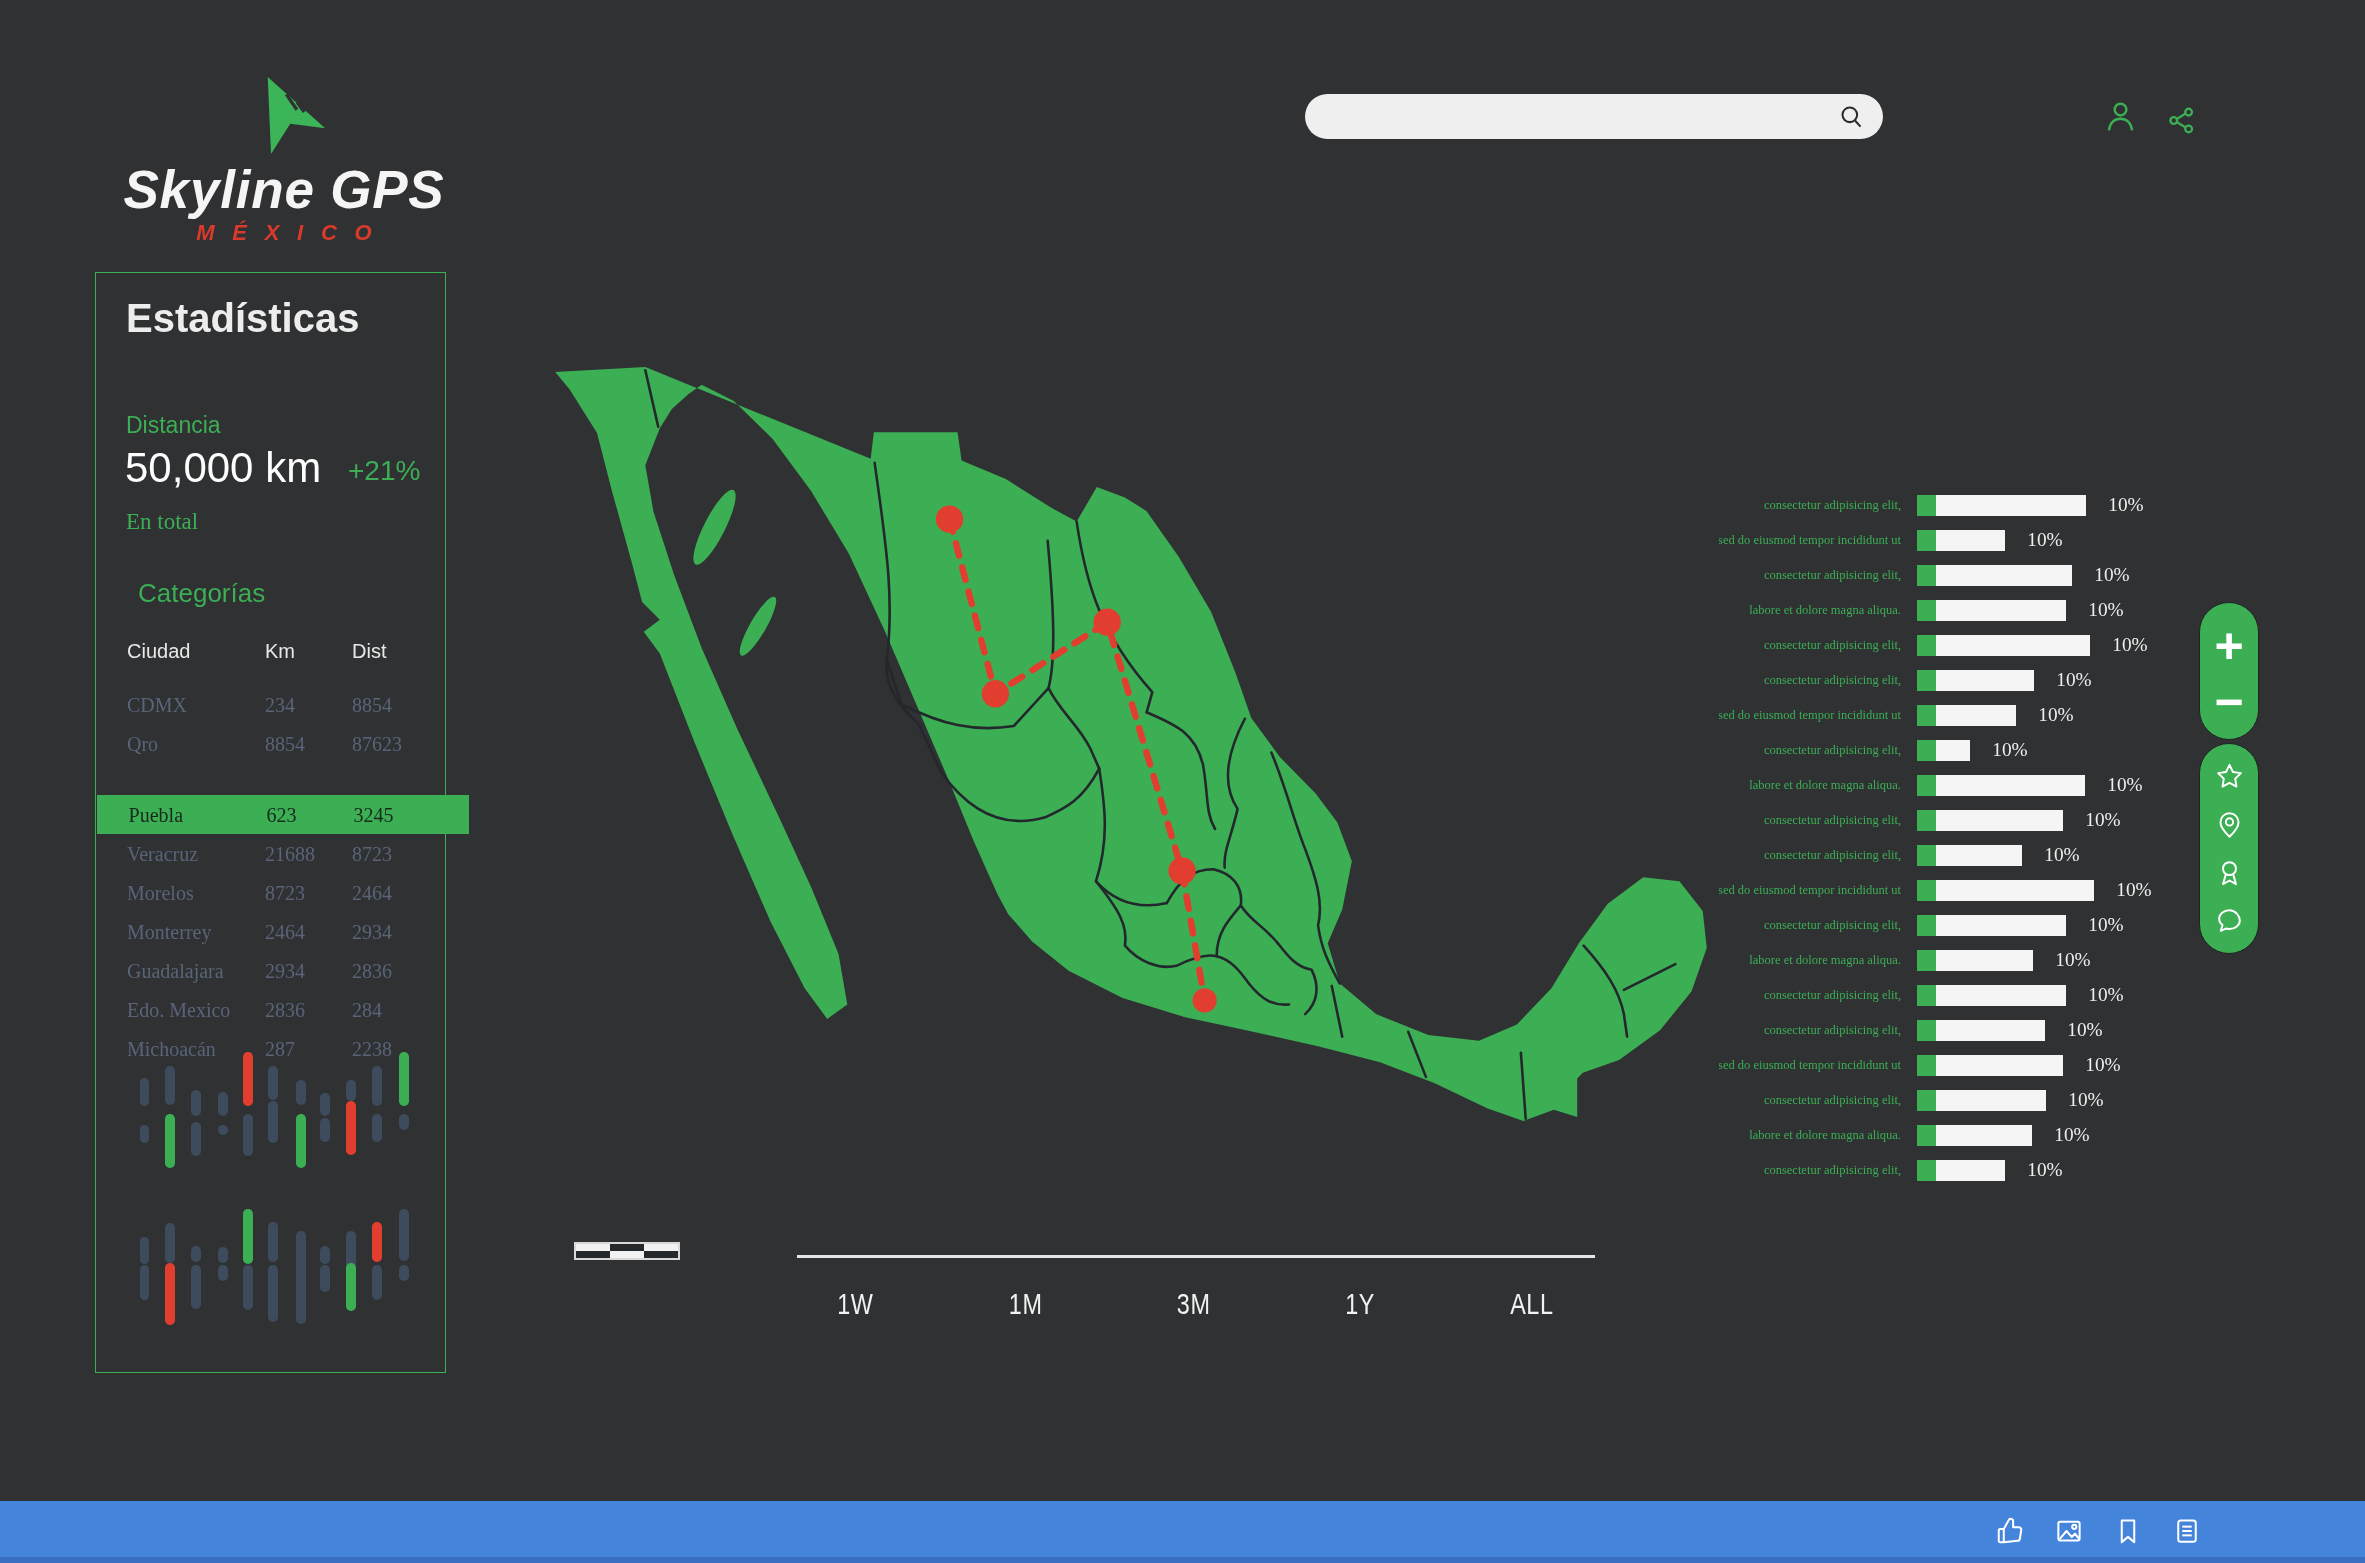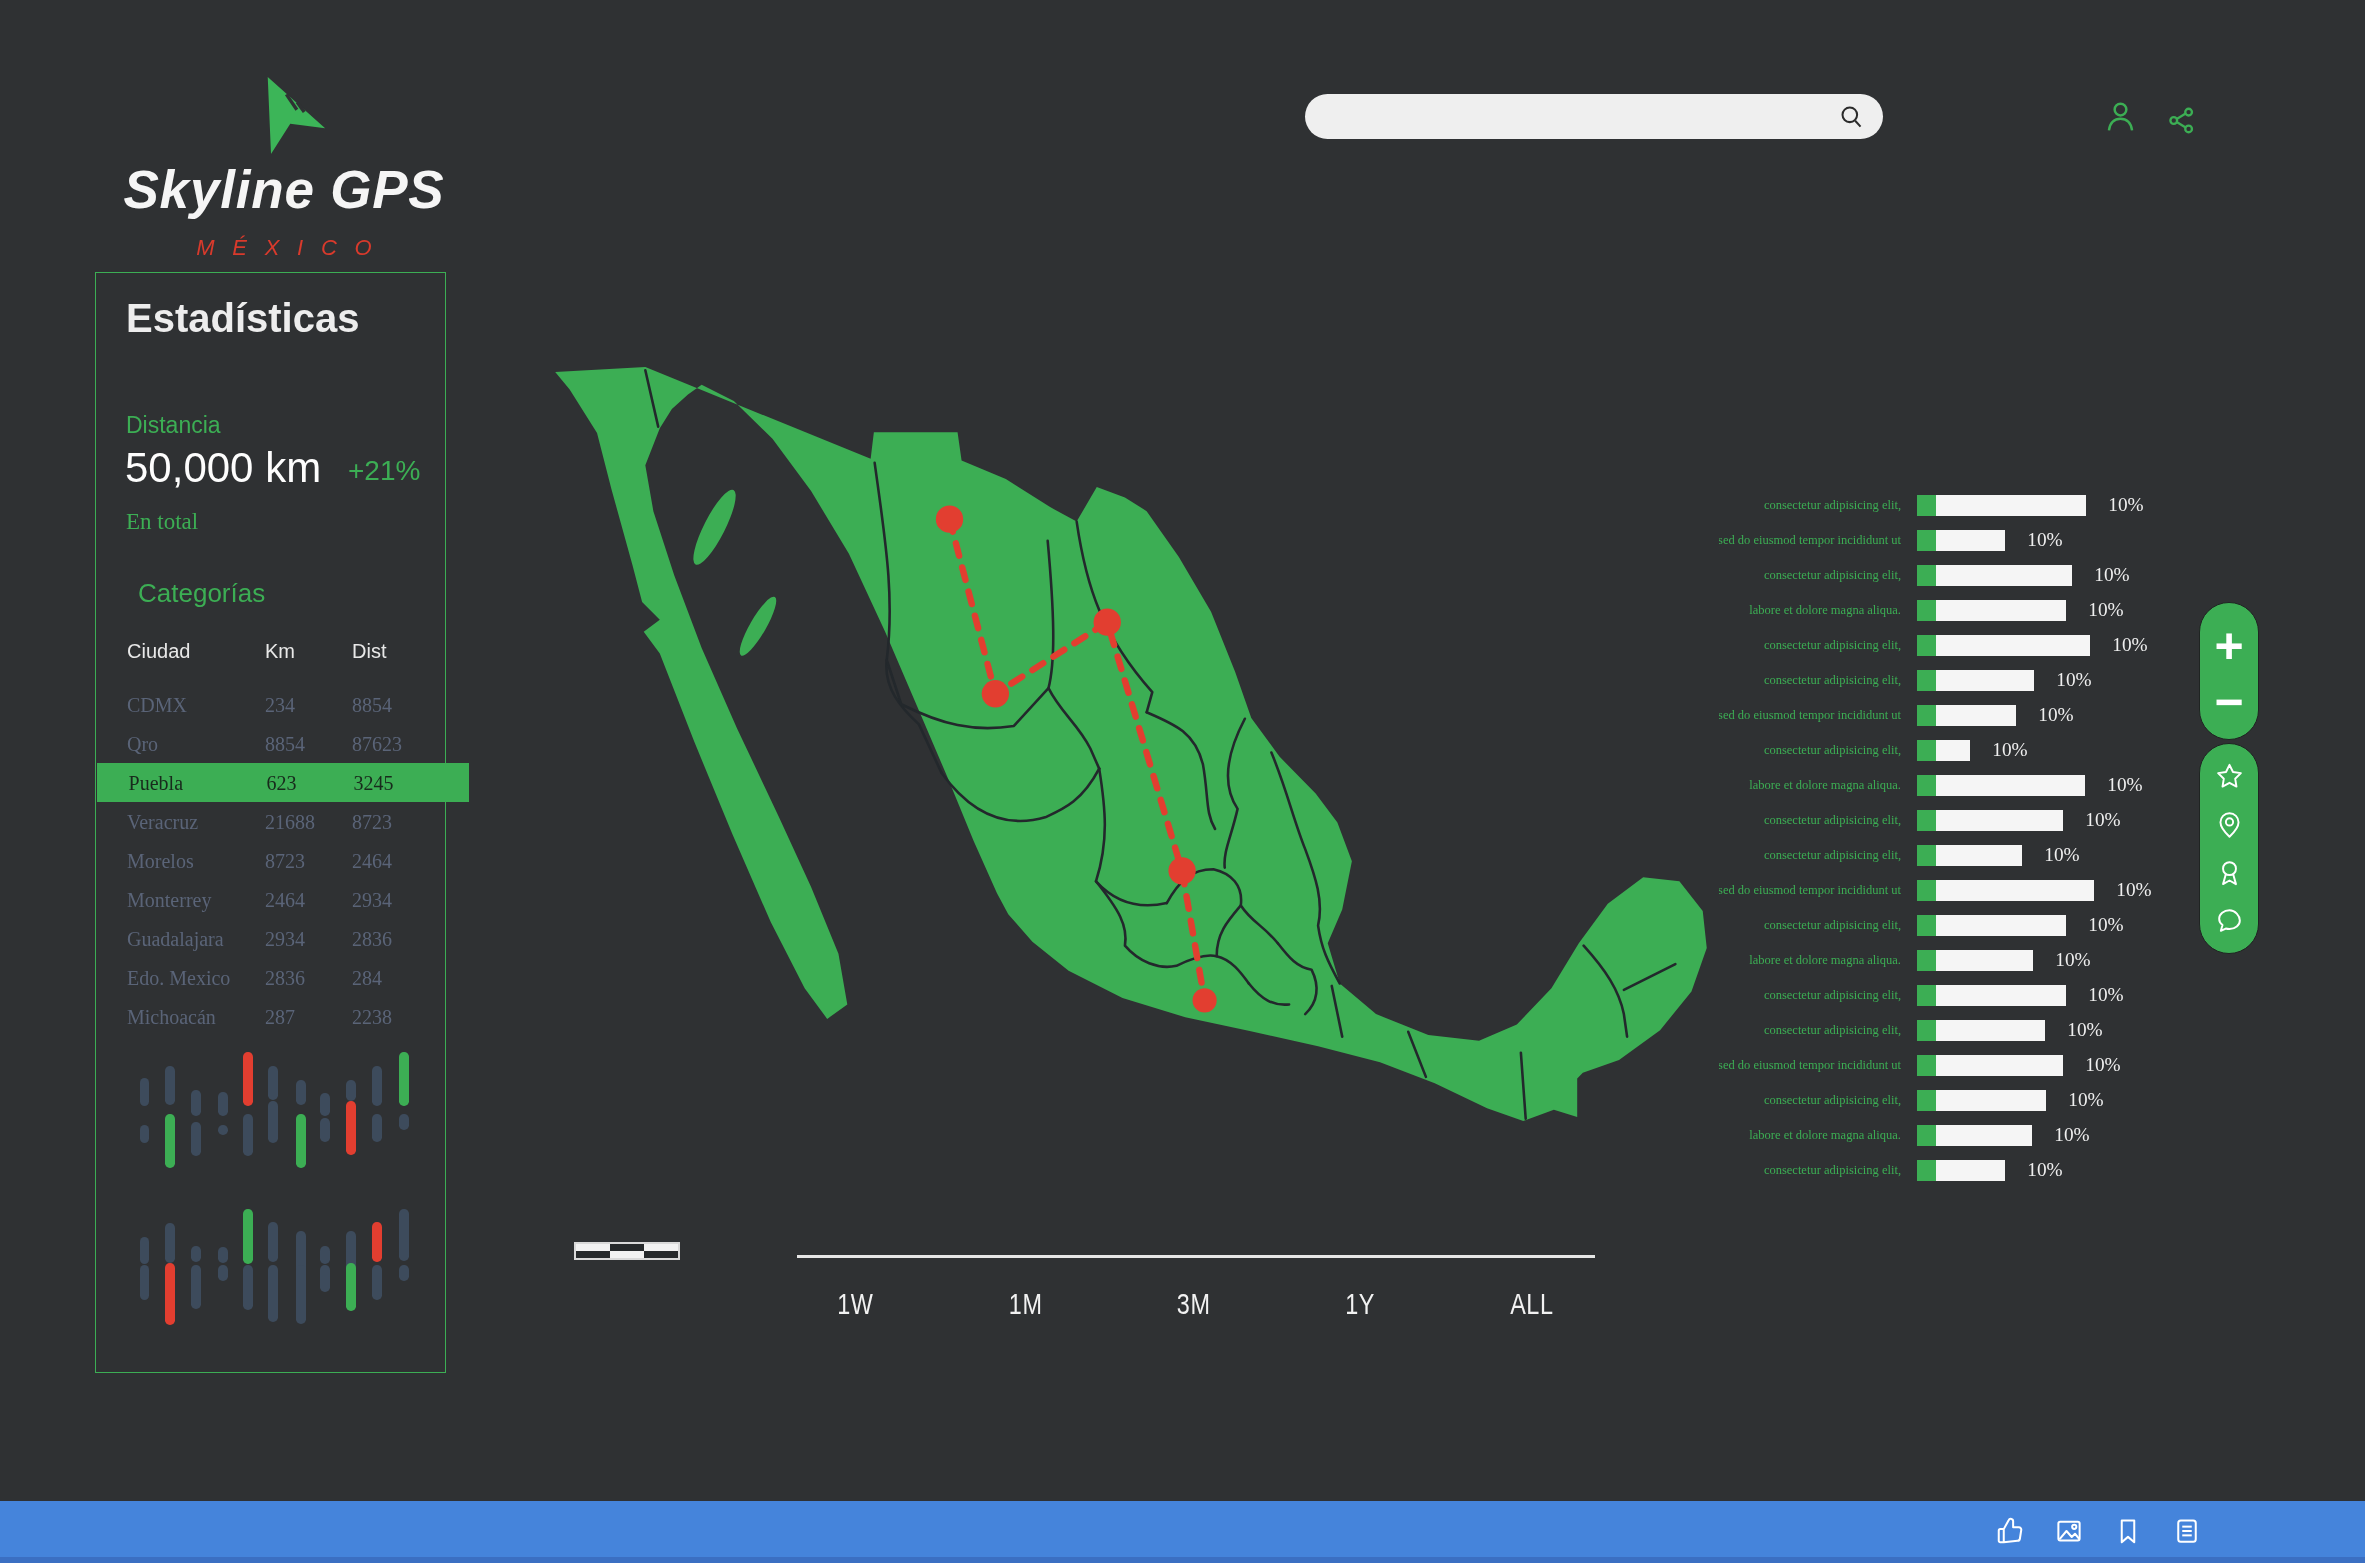--- a/index.html
+++ b/index.html
@@ -8,21 +8,21 @@
     background:#2f3133;
     font-family:"Liberation Sans","DejaVu Sans",sans-serif;
     -webkit-font-smoothing:antialiased;
   }
   .abs{position:absolute;}
 
   
   .logo{left:95px;top:72px;width:378px;text-align:center;}
   .logo-arrow{width:84px;height:90px;margin:0 auto;}
   .logo-title{font-size:53px;font-weight:bold;font-style:italic;color:#f5f5f5;letter-spacing:0.8px;line-height:1.0;margin-top:-1.6px;}
-  .logo-region{font-size:22px;font-weight:normal;font-style:italic;color:#d93a2c;letter-spacing:17.7px;margin-top:19px;text-indent:17.7px;}
+  .logo-region{font-size:22px;font-weight:bold;font-style:italic;color:#d93a2c;letter-spacing:17.7px;margin-top:4px;text-indent:17.7px;}
 
   
   .searchbar{left:1305px;top:94px;width:578px;height:45px;background:#efefef;border-radius:22.5px;display:flex;align-items:center;}
   .searchbar input{flex:1;border:none;outline:none;background:transparent;font-size:21px;color:#333;padding:0 16px 0 22.5px;font-family:inherit;}
   .search-glass{width:27px;height:27px;margin-right:17.7px;color:#2b2b2b;flex:0 0 auto;}
   .hicon{color:#3cae54;}
   .hicon svg{display:block;}
 
   
   .panel{left:95px;top:272px;width:351px;height:1101px;border:1.6px solid #3cae54;box-sizing:border-box;}
@@ -33,21 +33,21 @@
   .dist-delta{left:348px;top:455px;font-size:28px;}
   .dist-sub{left:126px;top:509px;font-size:23px;font-family:Liberation Serif, serif;}
   .cat-title{left:126px;top:578px;font-size:26px;margin-left:12px;}
 
   .tbl-head{left:95px;top:640px;width:351px;height:27px;color:#e8e8e8;font-size:20px;}
   .tbl-head span,.t-row span{position:absolute;white-space:nowrap;}
   .c0{left:32px;} .c1{left:170px;} .c2{left:257px;}
   .tbl-body{left:95px;top:685px;width:378px;}
   .t-row{position:relative;height:39px;color:#5a6478;font-size:20px;font-family:Liberation Serif, serif;}
   .t-row span{top:50%;transform:translateY(-50%);}
-  .t-row.sel{background:#3cae54;color:#182a1c;width:372px;margin-left:1.6px;}
+  .t-row.sel{background:#3cae54;color:#182a1c;width:372px;margin-left:1.6px;margin-top:32px;}
 
   
   .candles{width:283px;height:130px;}
   .candles .bar{position:absolute;width:9.7px;border-radius:4.8px;}
   .candles1{left:129px;top:1046px;}
   .candles2{left:129px;top:1203px;}
 
   
   .map-svg{left:523px;top:346px;}
   

